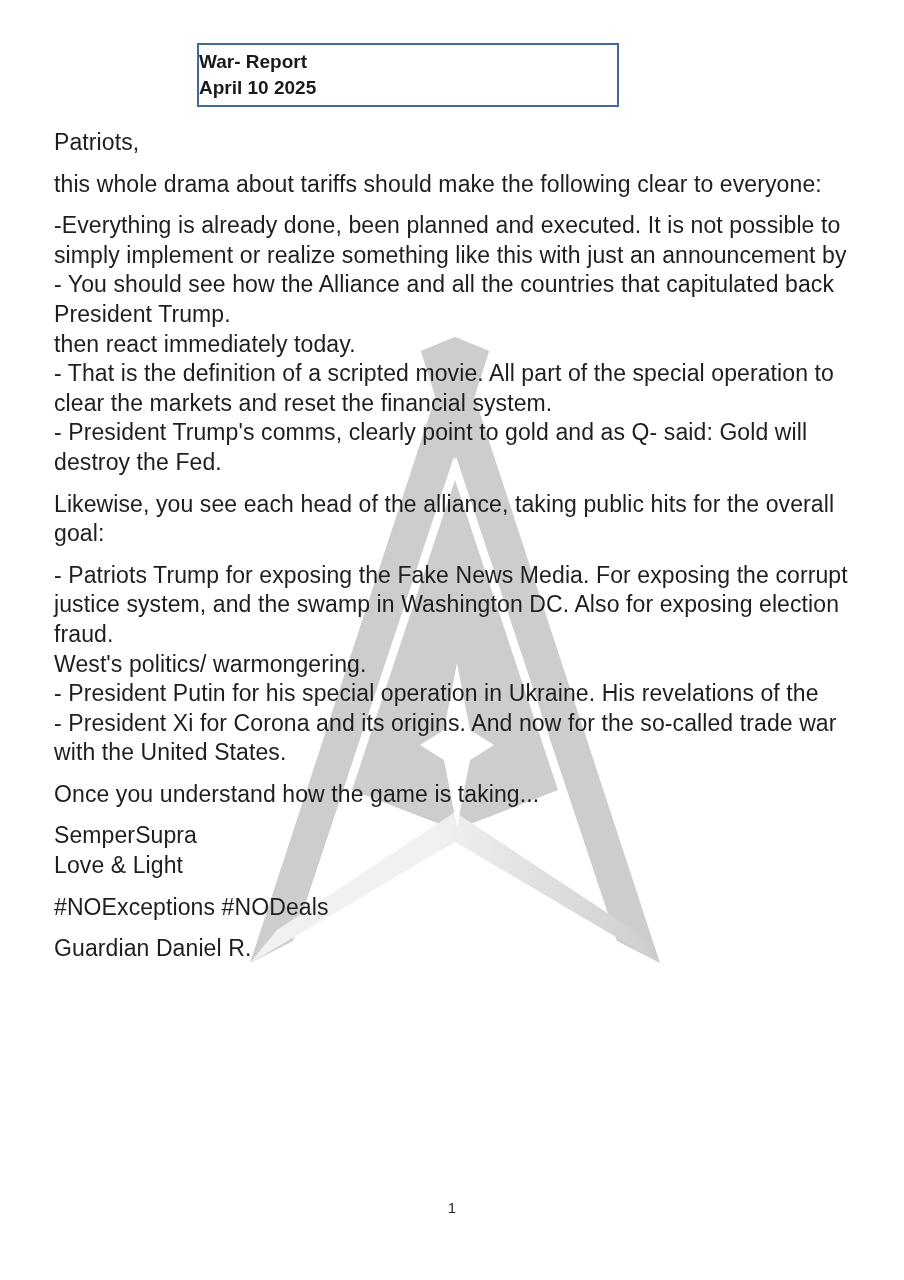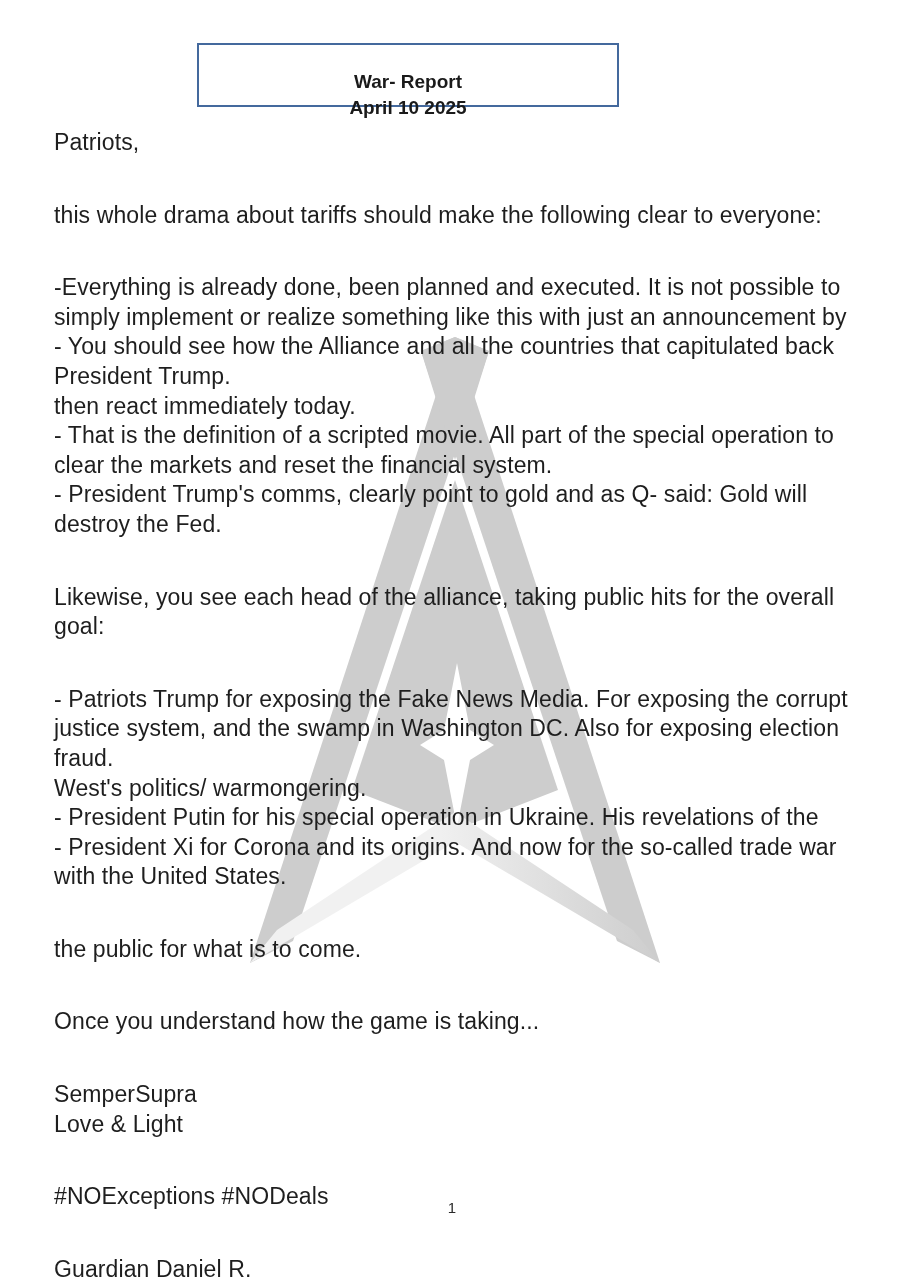--- a/index.html
+++ b/index.html
@@ -12,39 +12,38 @@
     overflow:hidden;
   }
   .page{position:absolute;inset:0;}
   
   .watermark{position:absolute;left:0;top:0;width:904px;height:1280px;z-index:0;}
   
   .header-box{
     position:absolute;left:197px;top:43px;width:422px;height:64px;
     border:2px solid #44699d;
     box-sizing:border-box;
-    text-align:center;
-    padding-top:24px;
+    padding-top:4px;
     z-index:2;
     background:transparent;
   }
   .header-box .hline{
     font-weight:bold;
     font-size:19px;
     line-height:26px;
     color:#1a1a1a;
     white-space:nowrap;
   }
   
   .doc-body{
     position:absolute;left:54px;top:128px;right:30px;
     z-index:2;
     font-size:23px;
   }
-  .block + .block{margin-top:43px;}
+  .block + .block{margin-top:12px;}
   .line{
     height:29.6px;line-height:29.6px;
     white-space:nowrap;
     letter-spacing:0.1px;
   }
   
   .footer{
     position:absolute;left:0;right:0;top:1199px;
     text-align:center;
     font-size:15px;
@@ -109,21 +108,20 @@
       <div class="block">
         <div class="line">- Patriots Trump for exposing the Fake News Media. For exposing the corrupt</div>
         <div class="line">justice system, and the swamp in Washington DC. Also for exposing election</div>
         <div class="line">fraud.</div>
         <div class="line">West's politics/ warmongering.</div>
         <div class="line">- President Putin for his special operation in Ukraine. His revelations of the</div>
         <div class="line">- President Xi for Corona and its origins. And now for the so-called trade war</div>
         <div class="line">with the United States.</div>
       </div>
       <div class="block">
-        <div class="line">the public for what is to come.</div>
       </div>
       <div class="block">
         <div class="line">Once you understand how the game is taking...</div>
       </div>
       <div class="block">
         <div class="line">SemperSupra</div>
         <div class="line">Love &amp; Light</div>
       </div>
       <div class="block">
         <div class="line">#NOExceptions #NODeals</div>

